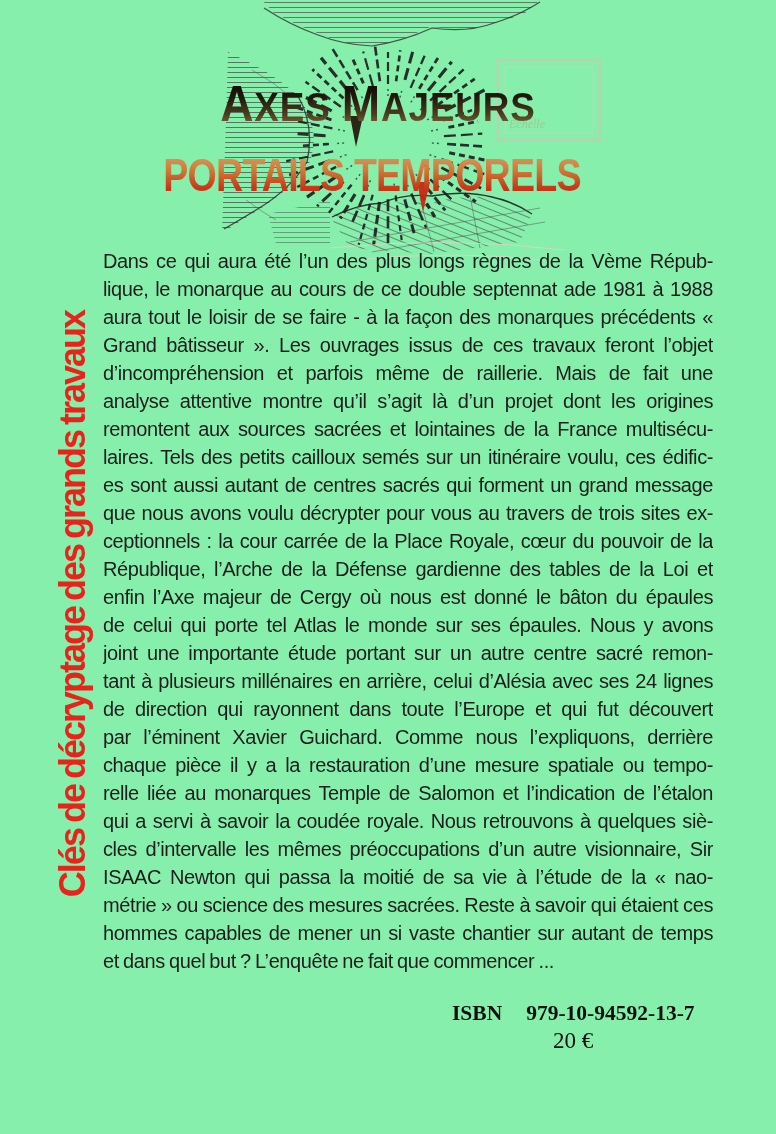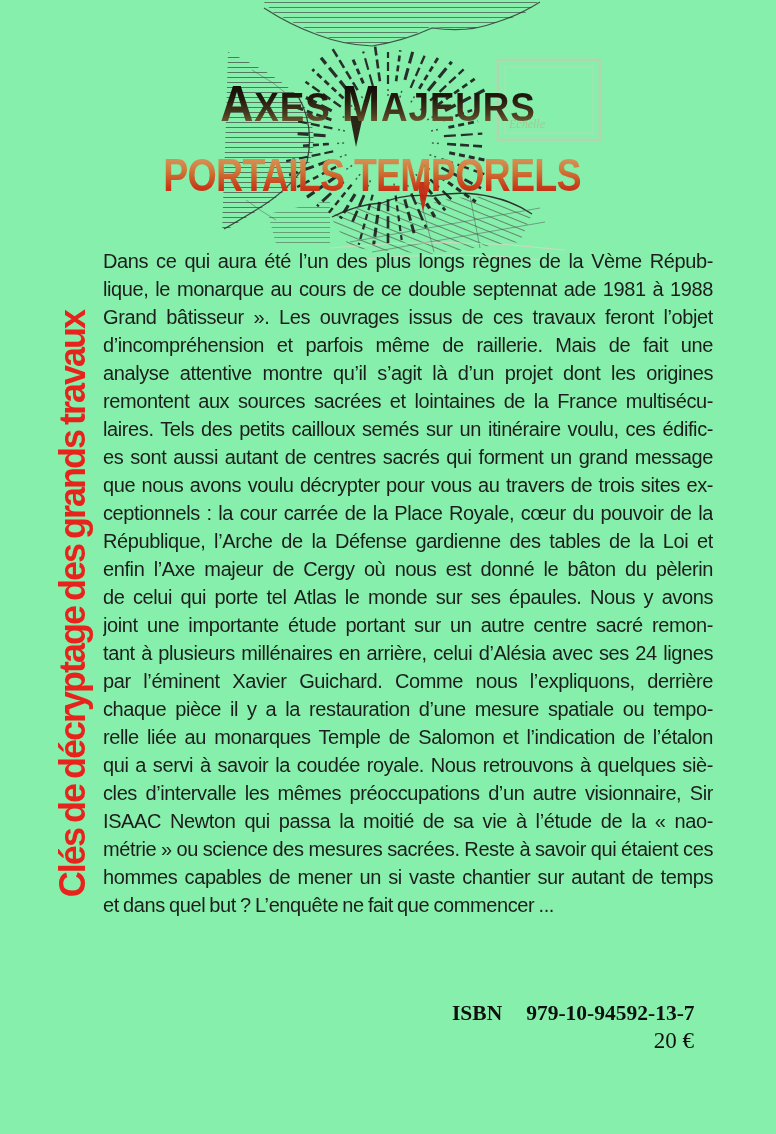--- a/index.html
+++ b/index.html
@@ -69,21 +69,21 @@
   .isbn-block{
     position:absolute;z-index:2;left:452px;top:1000px;width:242px;
     font-family:"Liberation Serif",serif;color:#101010;
   }
   .isbn-row{
     display:flex;gap:24px;
     font-weight:bold;font-size:21.5px;line-height:26px;
     white-space:nowrap;
     align-items:center;
   }
-  .price{font-size:23px;line-height:26px;text-align:right;margin-top:2px;}
+  .price{font-size:23px;line-height:26px;text-align:center;margin-top:2px;}
 </style>
 </head>
 <body>
 
 <div class="page">
 
   <svg class="map-art" width="776" height="280" viewBox="0 0 776 280">
     <defs>
       <pattern id="hh" width="6" height="5" patternUnits="userSpaceOnUse">
         <line x1="0" y1="2.5" x2="6" y2="2.5" stroke="#3c3c3c" stroke-width="0.9"></line>
@@ -201,33 +201,35 @@
   <div class="title1" id="title1"><span class="w"><span class="ini">A</span>XES</span><span class="w"><span class="ini">M</span>AJEURS</span></div>
   <div class="title2">PORTAILS TEMPORELS</div>
 
   <div class="spine-anchor">
     <div class="spine-text">Clés de décryptage des grands travaux</div>
   </div>
 
   <div class="body-text" id="body-text">
       <div class="bline">Dans ce qui aura été l’un des plus longs règnes de la Vème Répub-</div>
       <div class="bline">lique, le monarque au cours de ce double septennat ade 1981 à 1988</div>
+      <div class="bline">aura tout le loisir de se faire - à la façon des monarques précédents «</div>
       <div class="bline">Grand bâtisseur ». Les ouvrages issus de ces travaux feront l’objet</div>
       <div class="bline">d’incompréhension et parfois même de raillerie. Mais de fait une</div>
       <div class="bline">analyse attentive montre qu’il s’agit là d’un projet dont les origines</div>
       <div class="bline">remontent aux sources sacrées et lointaines de la France multisécu-</div>
       <div class="bline">laires. Tels des petits cailloux semés sur un itinéraire voulu, ces édific-</div>
       <div class="bline">es sont aussi autant de centres sacrés qui forment un grand message</div>
       <div class="bline">que nous avons voulu décrypter pour vous au travers de trois sites ex-</div>
       <div class="bline">ceptionnels : la cour carrée de la Place Royale, cœur du pouvoir de la</div>
       <div class="bline">République, l’Arche de la Défense gardienne des tables de la Loi et</div>
-      <div class="bline">enfin l’Axe majeur de Cergy où nous est donné le bâton du pèlerin</div>
+      <div class="bline">enfin l’Axe majeur de Cergy où nous est donné le bâton du épaules</div>
       <div class="bline">de celui qui porte tel Atlas le monde sur ses épaules. Nous y avons</div>
       <div class="bline">joint une importante étude portant sur un autre centre sacré remon-</div>
       <div class="bline">tant à plusieurs millénaires en arrière, celui d’Alésia avec ses 24 lignes</div>
+      <div class="bline">de direction qui rayonnent dans toute l’Europe et qui fut découvert</div>
       <div class="bline">par l’éminent Xavier Guichard. Comme nous l’expliquons, derrière</div>
       <div class="bline">chaque pièce il y a la restauration d’une mesure spatiale ou tempo-</div>
       <div class="bline">relle liée au monarques Temple de Salomon et l’indication de l’étalon</div>
       <div class="bline">qui a servi à savoir la coudée royale. Nous retrouvons à quelques siè-</div>
       <div class="bline">cles d’intervalle les mêmes préoccupations d’un autre visionnaire, Sir</div>
       <div class="bline">ISAAC Newton qui passa la moitié de sa vie à l’étude de la « nao-</div>
       <div class="bline">métrie » ou science des mesures sacrées. Reste à savoir qui étaient ces</div>
       <div class="bline">hommes capables de mener un si vaste chantier sur autant de temps</div>
       <div class="bline last">et dans quel but ? L’enquête ne fait que commencer ...</div>
     </div>

